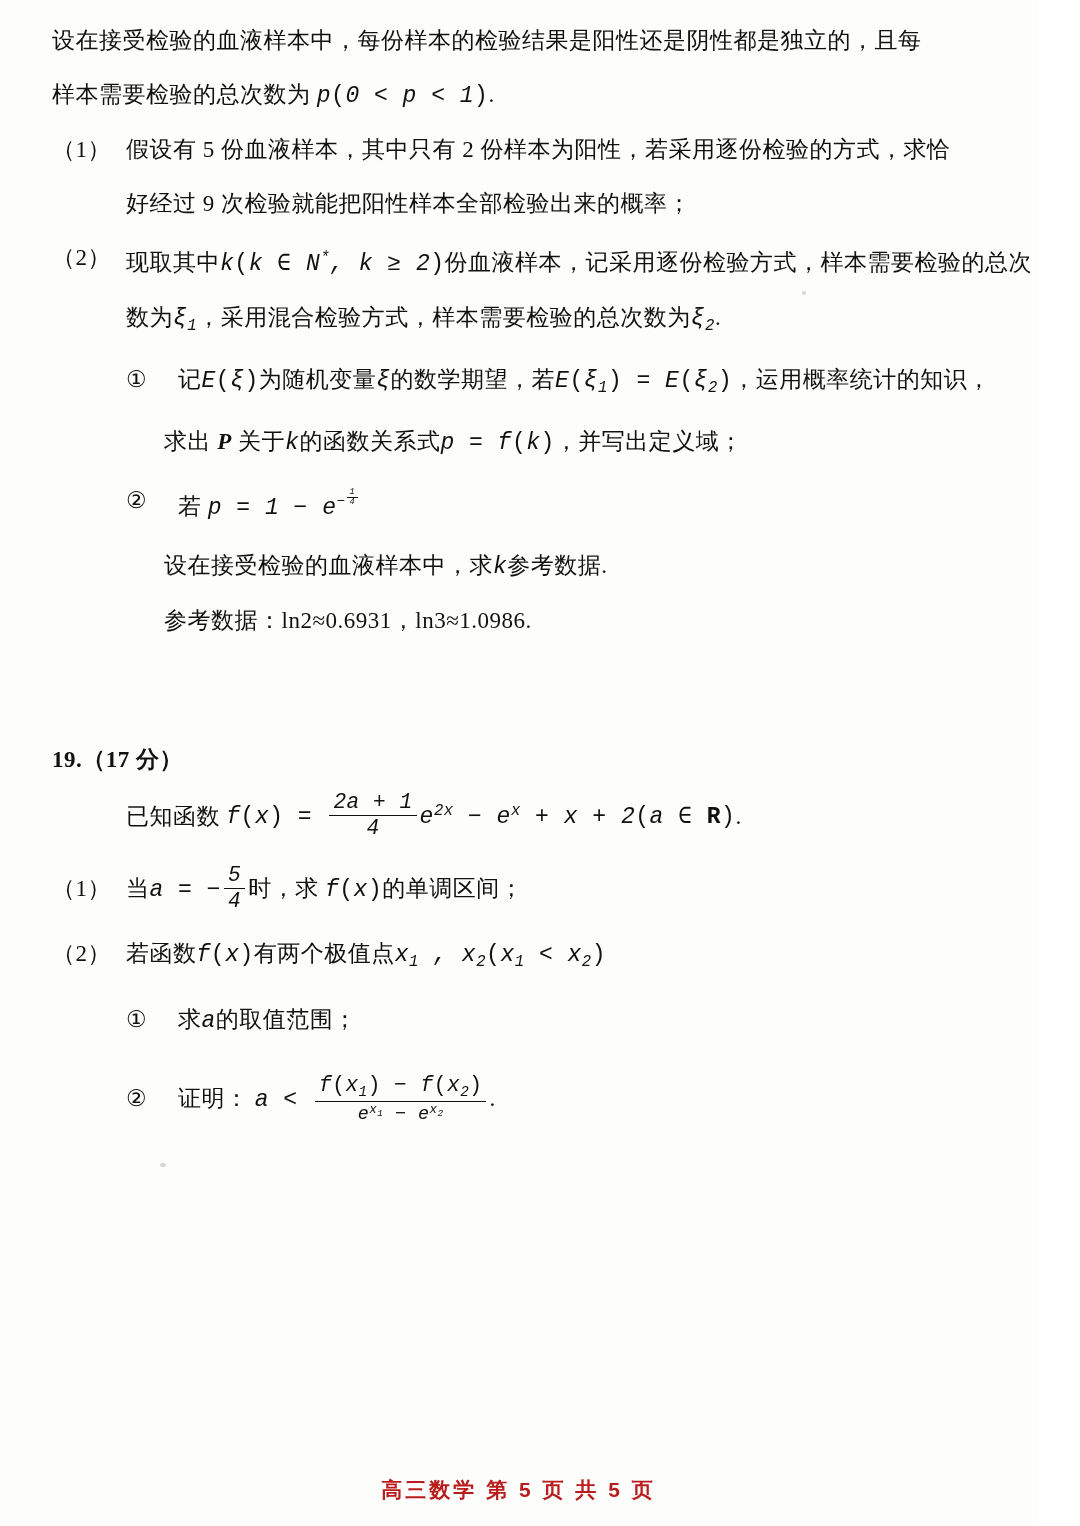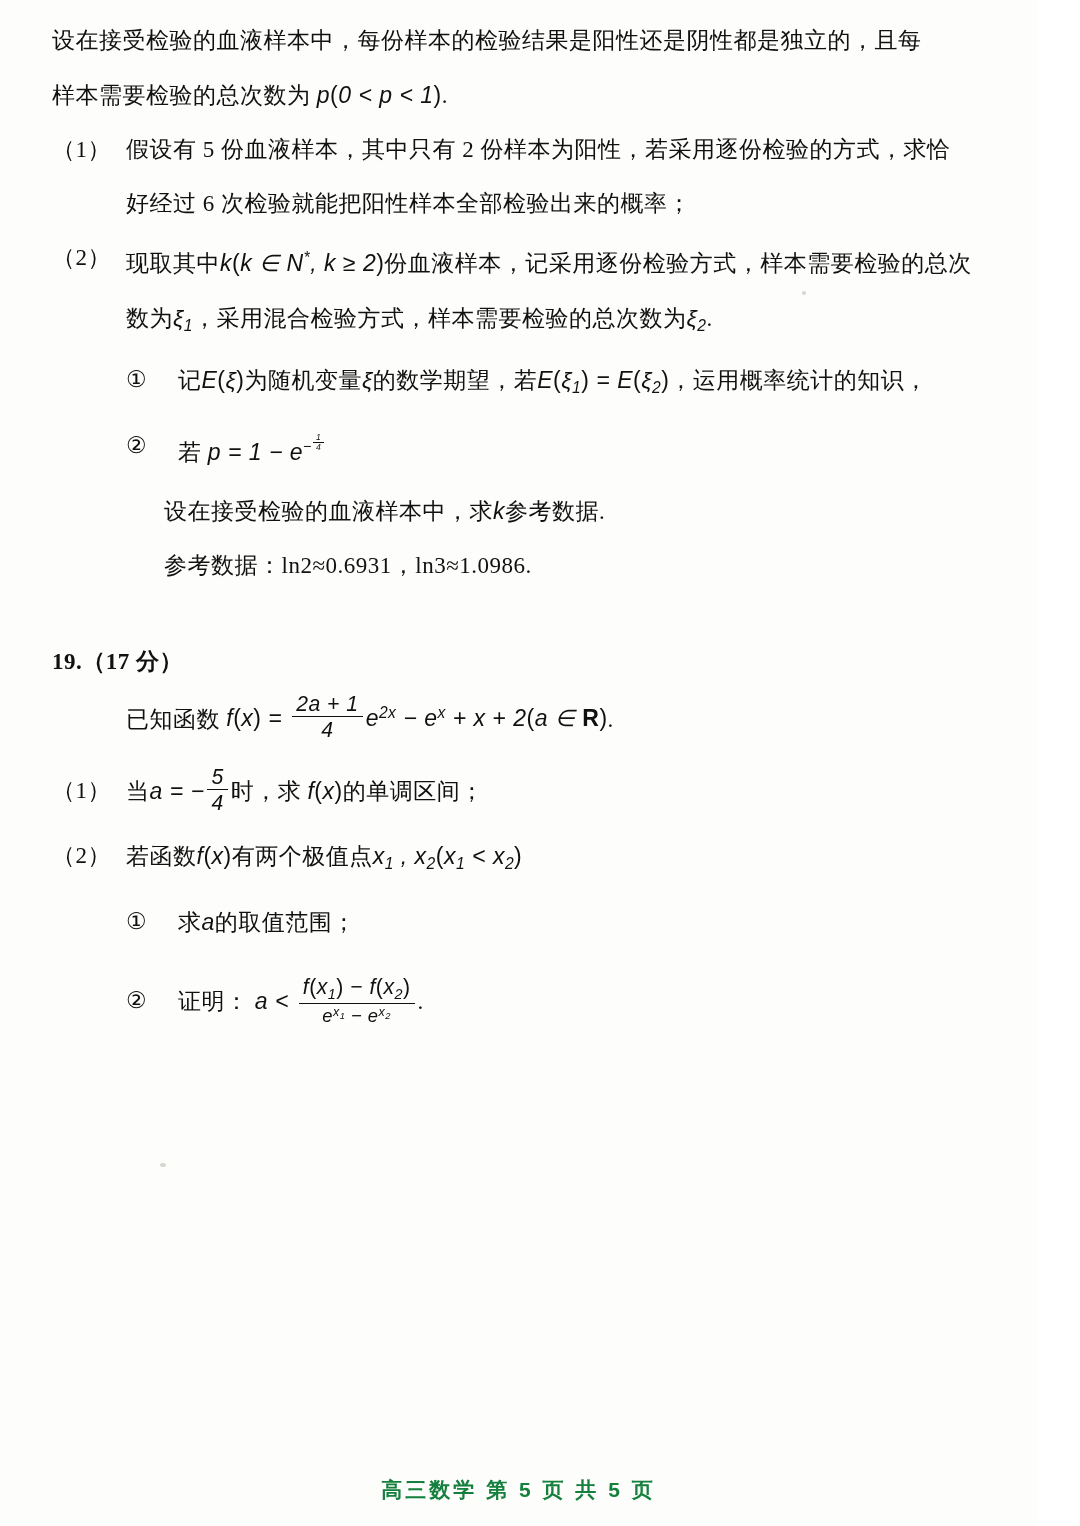--- a/index.html
+++ b/index.html
@@ -32,21 +32,21 @@
     align-items: flex-start;
   }
   .marker {
     flex: 0 0 auto;
     white-space: nowrap;
   }
   .marker-wide { width: 74px; }
   .marker-circ { width: 52px; }
   .txt { flex: 1 1 auto; }
   .ital {
-    font-family: Liberation Sans, sans-serif;
+    font-family: Liberation Mono, monospace;
     font-style: italic;
   }
   .bold-ital {
     font-style: italic;
     font-weight: bold;
   }
   .sub {
     font-size: 0.68em;
     vertical-align: -0.32em;
   }
@@ -91,36 +91,36 @@
   }
   .blk-l {
     margin-left: 74px;
   }
   .blk-ll {
     margin-left: 112px;
   }
   .sec-num {
     font-size: 23px;
     font-weight: bold;
-    margin-top: 53px;
+    margin-top: 96px;
     letter-spacing: 0.5px;
     font-family: Liberation Serif, serif;
   }
   .q19 .para { line-height: 58px; }
   .footer {
     position: absolute;
     left: 0;
     right: 0;
     bottom: 22px;
     text-align: center;
     font-size: 21px;
     letter-spacing: 3px;
     font-family: "Liberation Sans", sans-serif;
     font-weight: bold;
-    color: #15803d;
+    color: #b91c1c;
   }
   .speck {
     position: absolute;
     background: #b9b6ae;
     border-radius: 50%;
     opacity: .55;
   }
 </style>
 </head>
 <body>
@@ -137,38 +137,43 @@
 
     <div class="para">
       <span>样本需要检验的总次数为</span>
       <span class="ital">p<span style="font-style:normal;">(</span>0 &lt; p &lt; 1<span style="font-style:normal;">)</span></span><span>.</span>
     </div>
 
     <div class="para indent-hang">
       <span class="marker marker-wide">（1）</span>
       <span class="txt">假设有 5 份血液样本，其中只有 2 份样本为阳性，若采用逐份检验的方式，求恰</span>
     </div>
-    <div class="para blk-l">好经过 6 次检验就能把阳性样本全部检验出来的概率；</div>
+    <div class="para blk-l">好经过 9 次检验就能把阳性样本全部检验出来的概率；</div>
 
     <div class="para indent-hang">
       <span class="marker marker-wide">（2）</span>
       <span class="txt">
         <span>现取其中</span><span class="ital">k<span style="font-style:normal;">(</span>k ∈ N<span class="sup">*</span>, k ≥ 2<span style="font-style:normal;">)</span></span><span>份血液样本，记采用逐份检验方式，样本需要检验的总次</span>
       </span>
     </div>
 
     <div class="para blk-l">
       <span>数为</span><span class="ital">ξ<span class="sub">1</span></span><span>，采用混合检验方式，样本需要检验的总次数为</span><span class="ital">ξ<span class="sub">2</span></span><span>.</span>
     </div>
 
     <div class="para indent-hang blk-l">
       <span class="marker marker-circ">①</span>
       <span class="txt">
         <span>记</span><span class="ital">E<span style="font-style:normal;">(</span>ξ<span style="font-style:normal;">)</span></span><span>为随机变量</span><span class="ital">ξ</span><span>的数学期望，若</span><span class="ital">E<span style="font-style:normal;">(</span>ξ<span class="sub">1</span><span style="font-style:normal;">)</span> = E<span style="font-style:normal;">(</span>ξ<span class="sub">2</span><span style="font-style:normal;">)</span></span><span>，运用概率统计的知识，</span>
       </span>
+    </div>
+    <div class="para blk-ll">
+      <span>求出</span>
+      <span class="bold-ital">P</span>
+      <span>关于</span><span class="ital">k</span><span>的函数关系式</span><span class="ital">p = f<span style="font-style:normal;">(</span>k<span style="font-style:normal;">)</span></span><span>，并写出定义域；</span>
     </div>
 
     <div class="para indent-hang blk-l" style="line-height:62px;">
       <span class="marker marker-circ">②</span>
       <span class="txt">
         <span>若</span>
         <span class="ital">p = 1 − e<span style="font-size:0.62em; vertical-align:0.62em;">−<span class="frac-sm" style="vertical-align:0.05em;"><span class="num">1</span><span class="den">4</span></span></span></span>
       </span>
     </div>
     <div class="para blk-ll">

